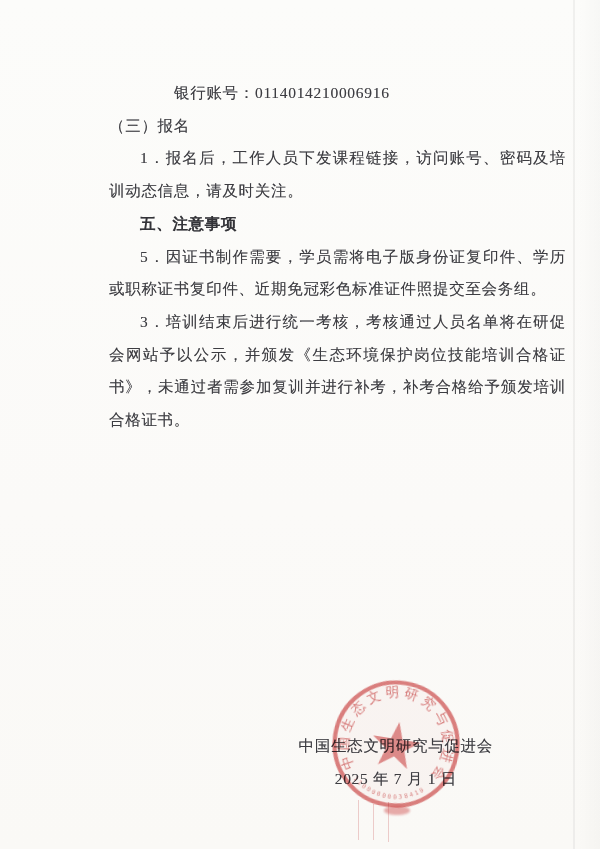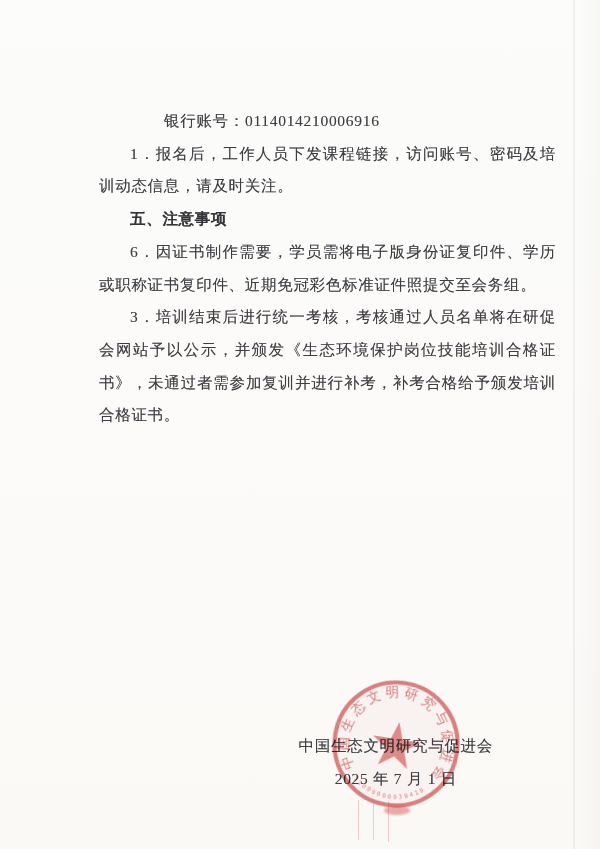--- a/index.html
+++ b/index.html
@@ -25,31 +25,30 @@
   }
   .scan-shade-right {
     position: absolute;
     top: 0; bottom: 0; right: 0;
     width: 22px;
     background: linear-gradient(90deg, rgba(0,0,0,0) 0%, rgba(0,0,0,0.02) 100%);
   }
 
   .doc {
     position: absolute;
-    left: 99px;
+    left: 109px;
     top: 77px;
     width: 457px;
     font-size: 15.5px;
     letter-spacing: 0.7px;
     line-height: 32.7px;
     text-align: justify;
     text-justify: inter-character;
     color: #3d3d42;
     text-shadow: 0 0 0.6px rgba(70,70,75,0.45);
-    margin-top: 28px;
   }
 
   .doc p { margin: 0; }
   .p-indent       { text-indent: 31px; }
   .p-indent-deep  { text-indent: 65px; margin-bottom: 6px; }
   .p-flush        { text-indent: 0; }
   .p-heading {
     text-indent: 31px;
     font-family: Liberation Serif, serif;
     font-weight: 700;
@@ -110,23 +109,24 @@
 </head>
 <body>
 
 <div class="page">
 
   <div class="scan-line-right"></div>
   <div class="scan-shade-right"></div>
 
   <div class="doc">
     <p class="p-indent-deep">银行账号：0114014210006916</p>
+    <p class="p-flush">（三）报名</p>
     <p class="p-indent">1．报名后，工作人员下发课程链接，访问账号、密码及培训动态信息，请及时关注。</p>
     <p class="p-heading">五、注意事项</p>
-    <p class="p-indent">6．因证书制作需要，学员需将电子版身份证复印件、学历或职称证书复印件、近期免冠彩色标准证件照提交至会务组。</p>
+    <p class="p-indent">5．因证书制作需要，学员需将电子版身份证复印件、学历或职称证书复印件、近期免冠彩色标准证件照提交至会务组。</p>
     <p class="p-indent">3．培训结束后进行统一考核，考核通过人员名单将在研促会网站予以公示，并颁发《生态环境保护岗位技能培训合格证书》，未通过者需参加复训并进行补考，补考合格给予颁发培训合格证书。</p>
   </div>
 
   <div class="signature">
     <div>中国生态文明研究与促进会</div>
     <div>2025 年 7 月 1 日</div>
   </div>
 
   <svg class="seal" viewBox="0 0 146 146" aria-hidden="true">
 

